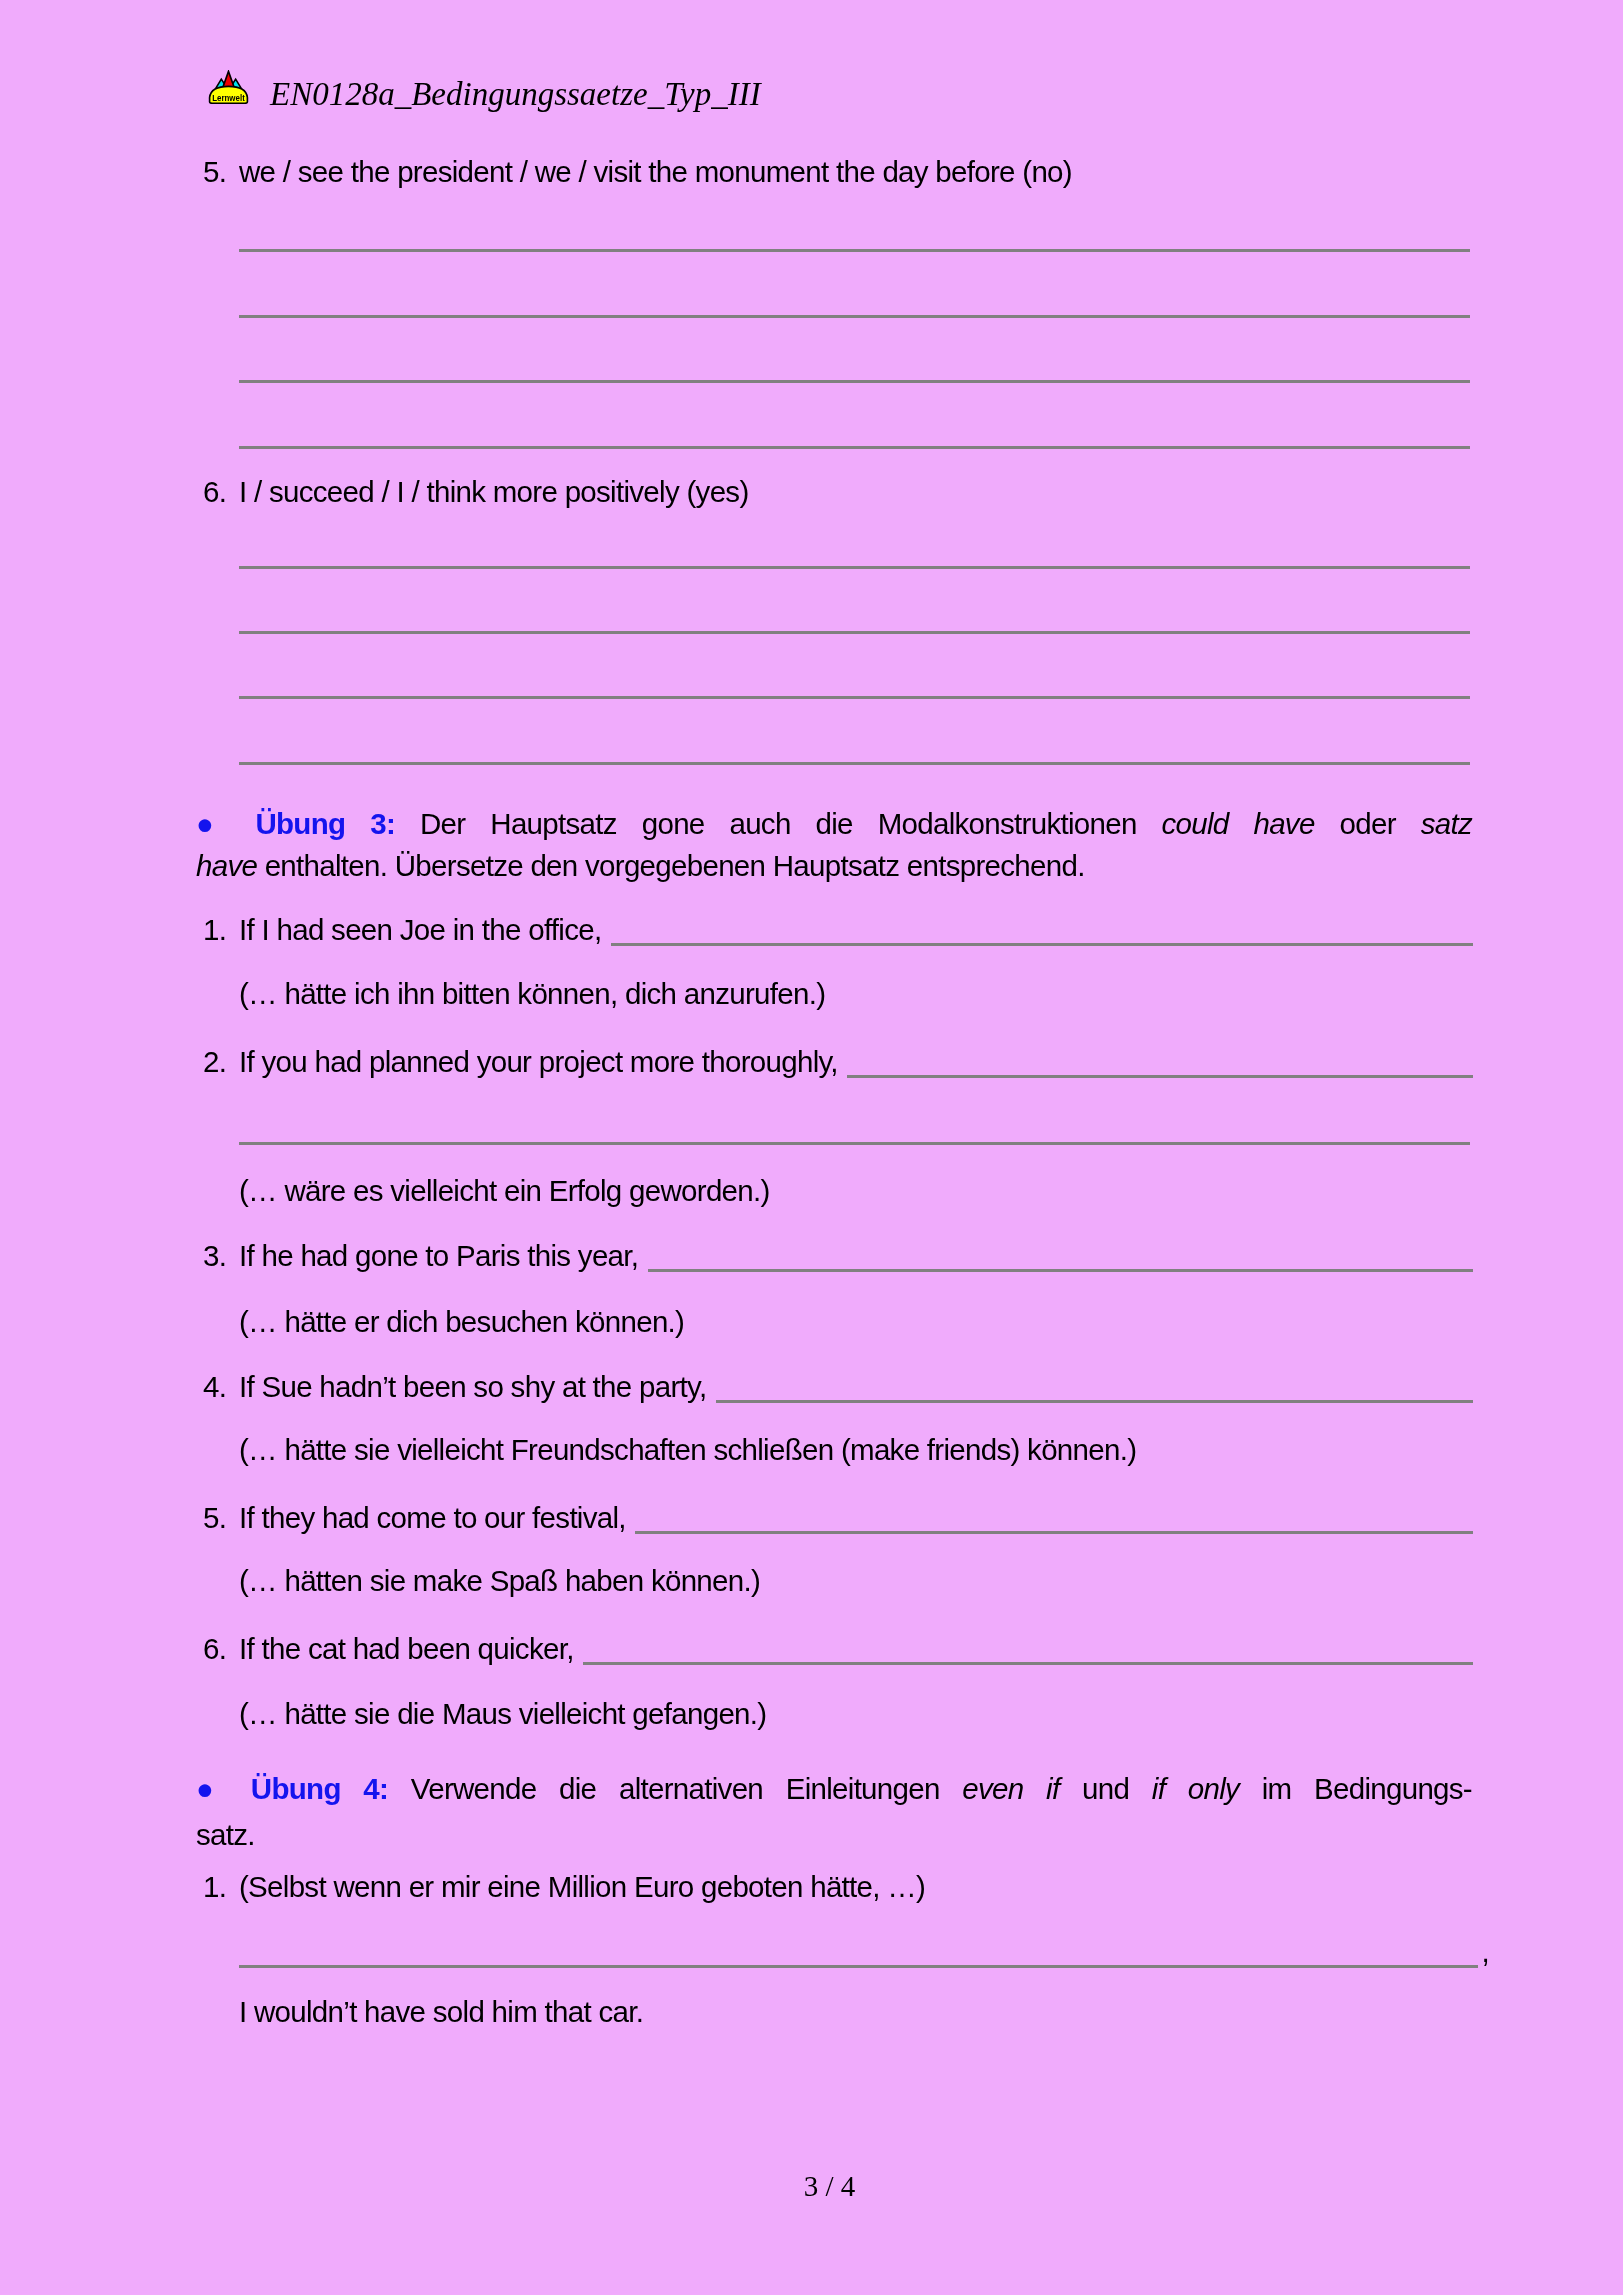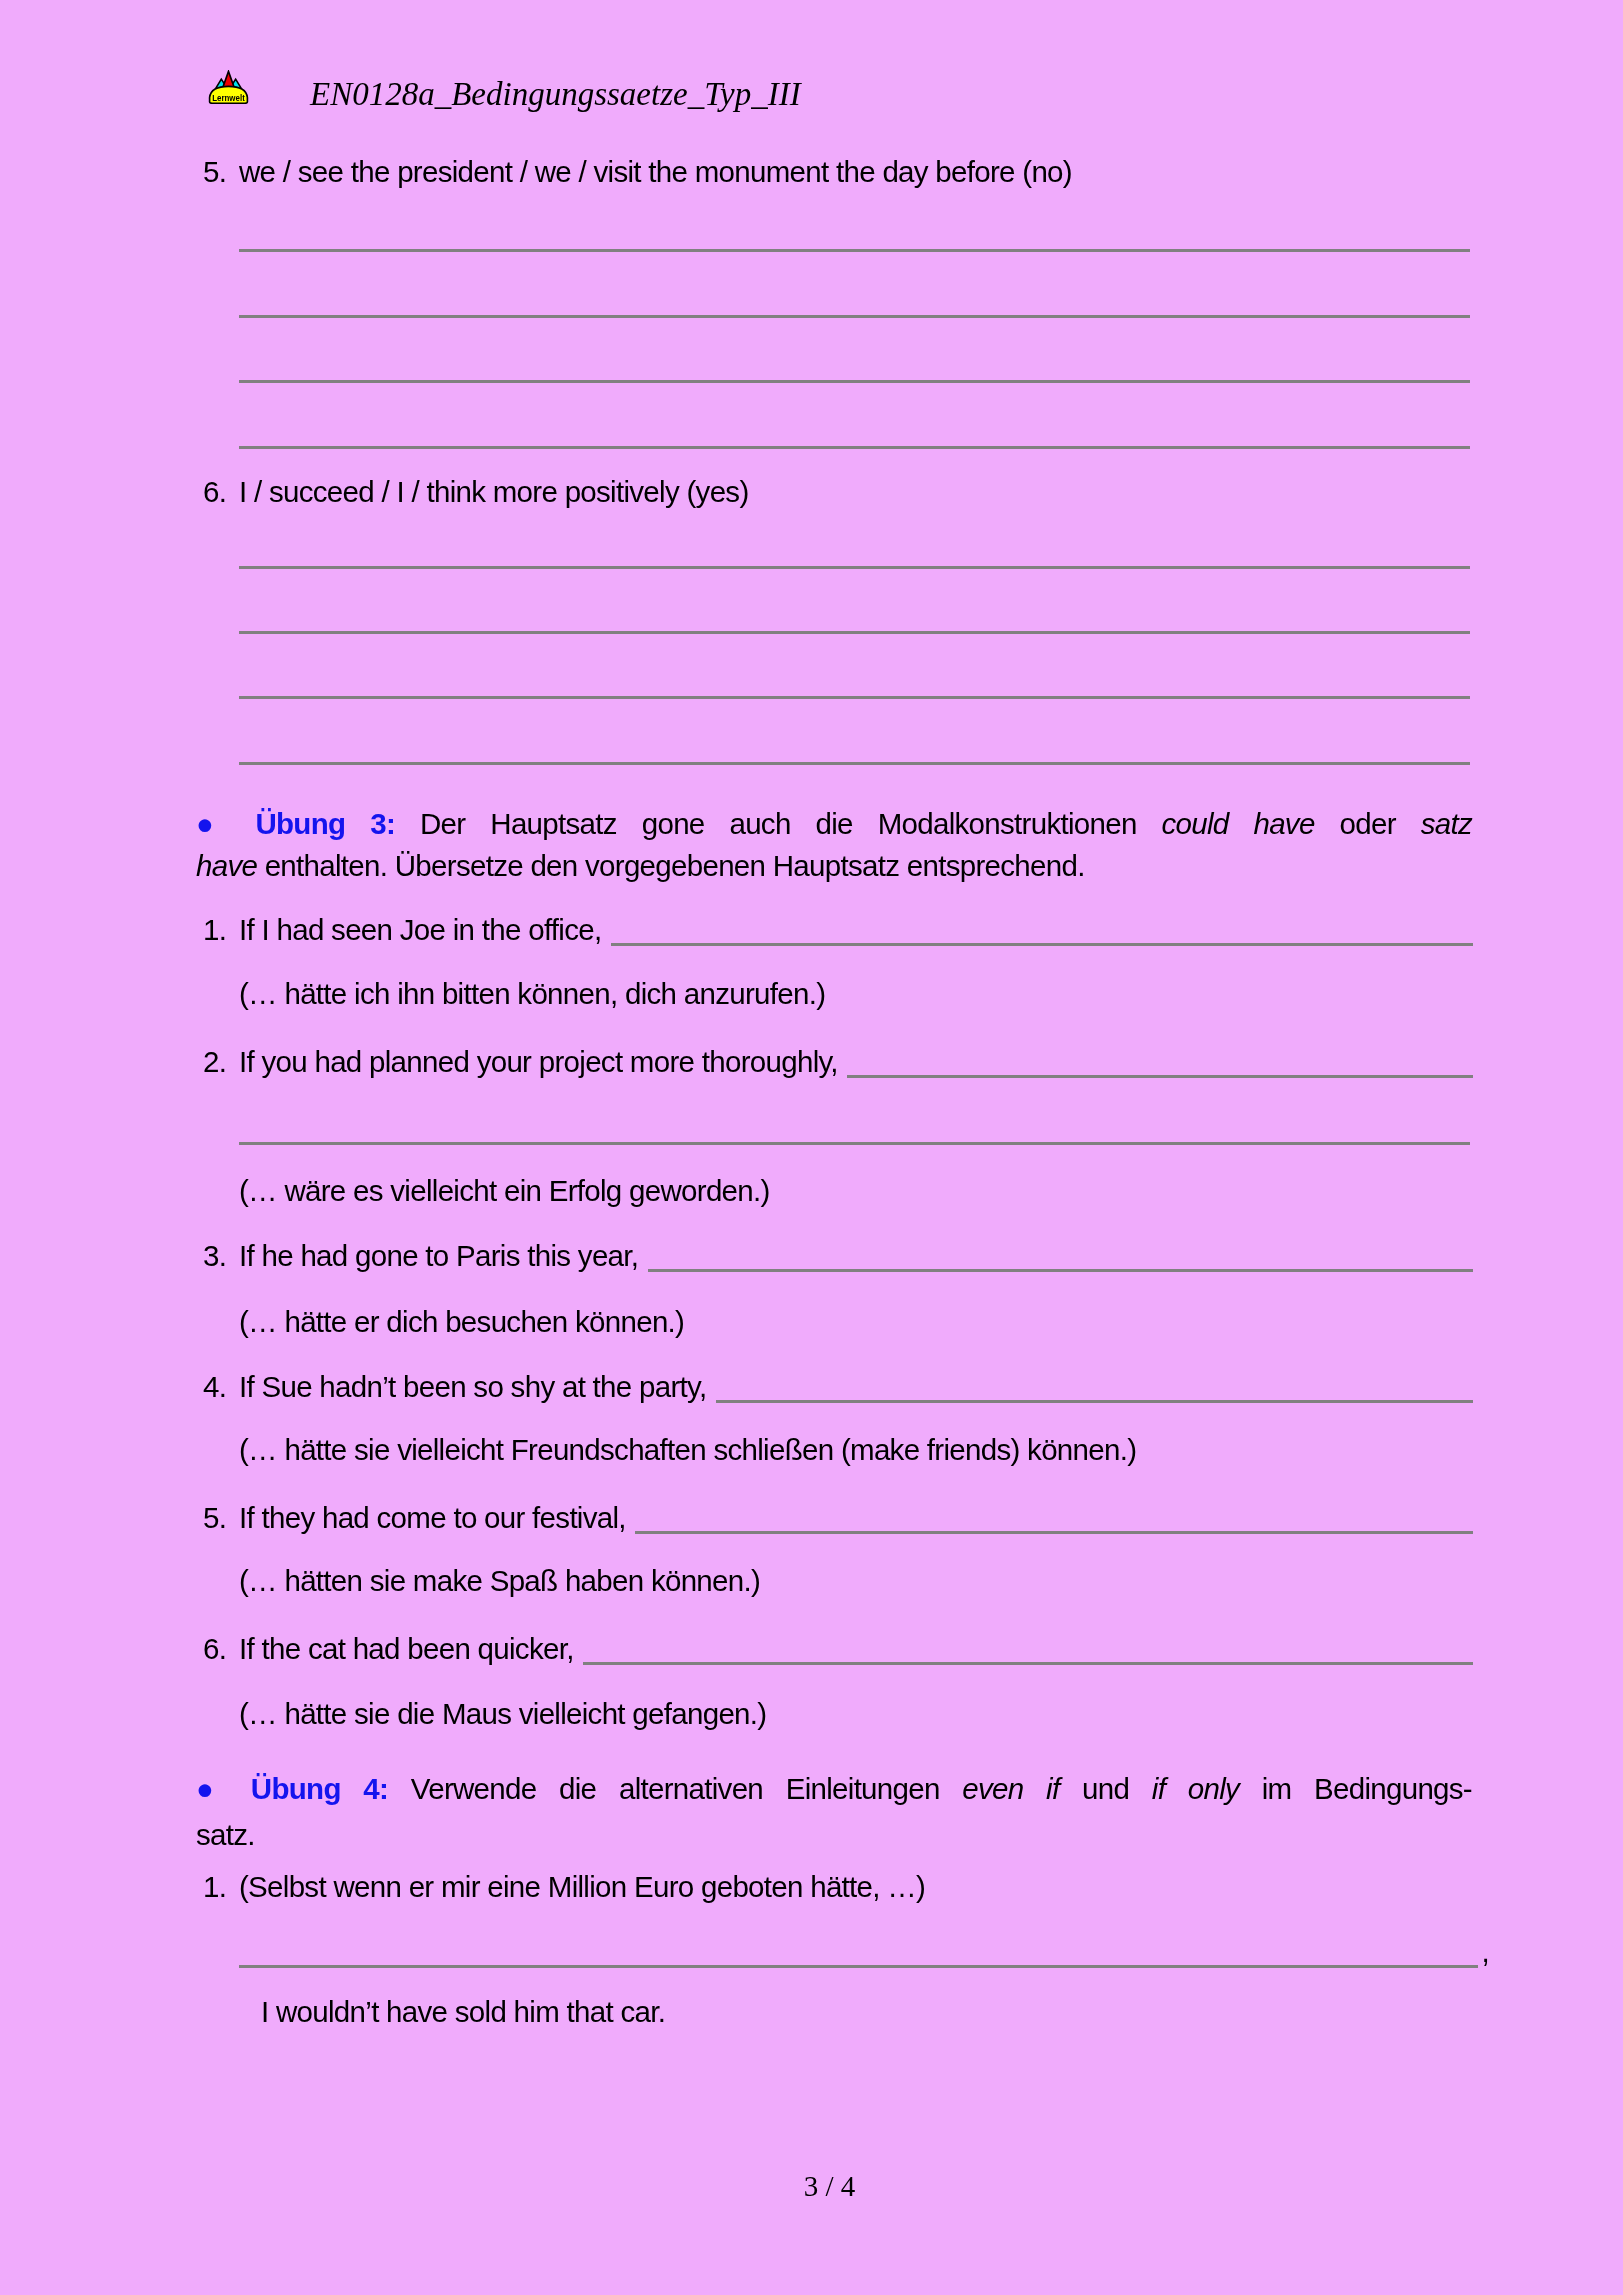--- a/index.html
+++ b/index.html
@@ -10,38 +10,38 @@
   .doc-title{font-family:"Liberation Serif",serif;font-style:italic;font-size:33px;letter-spacing:0;}
   .item-row{display:flex;align-items:baseline;left:203px;width:1270px;}
   .num{display:inline-block;width:36px;flex:0 0 36px;}
   .fill-line{flex:1 1 auto;align-self:flex-end;border-bottom:3.3px solid #808080;margin-left:9.2px;margin-bottom:1.3px;}
   .rule{position:absolute;height:3.3px;background:#808080;left:239px;width:1231px;}
   .prompt{left:239px;}
   .h-line{left:196px;width:1276px;}
   .just{text-align:justify;text-align-last:justify;white-space:nowrap;}
   .blue{color:#1414ee;font-weight:bold;}
   .it{font-style:italic;}
-  .closing{left:239px;margin-left:22px;}
+  .closing{left:239px;}
   .footer{left:0;width:1623px;text-align:center;font-family:"Liberation Serif",serif;
           font-size:29px;letter-spacing:0;text-indent:36px;}
   .comma{flex:0 0 auto;margin-left:3.3px;}
 </style>
 </head>
 <body>
 
 <div class="page">
 
   <svg class="abs" style="left:207px;top:70px;" width="43" height="34" viewBox="0 0 66 52">
     <polygon points="22,14 5,42 40,42" stroke-width="2.5" stroke="#000" fill="#00e0ee"></polygon>
     <polygon points="44,14 26,42 61,42" stroke-width="2.5" stroke="#000" fill="#00e0ee"></polygon>
     <polygon points="33,2 21,36 45,36" stroke-width="2.5" stroke="#000" fill="#ee0000"></polygon>
     <path d="M4,49 L4,42 Q6,25 33,25 Q60,25 62,42 L62,49 Q62,51 58,51 L8,51 Q4,51 4,49 Z" stroke-width="2.5" stroke="#000" fill="#ffff00"></path>
     <text x="33" y="47" text-anchor="middle" font-size="13" font-weight="bold" font-family="Liberation Sans, sans-serif" fill="#000" textLength="50" lengthAdjust="spacingAndGlyphs">Lernwelt</text>
   </svg>
-  <div class="abs doc-title" style="left:270px;top:76px;margin-left:40px;">EN0128a_Bedingungssaetze_Typ_III</div>
+  <div class="abs doc-title" style="left:270px;top:76px;">EN0128a_Bedingungssaetze_Typ_III</div>
 
   <div class="abs item-row body-text" style="top:155px;">
       <span class="num">5.</span>
       <span>we / see the president / we / visit the monument the day before (no)</span>
     </div>
   <div class="rule" style="top:249px;"></div>
   <div class="rule" style="top:315px;"></div>
   <div class="rule" style="top:380px;"></div>
   <div class="rule" style="top:446px;"></div>
 

